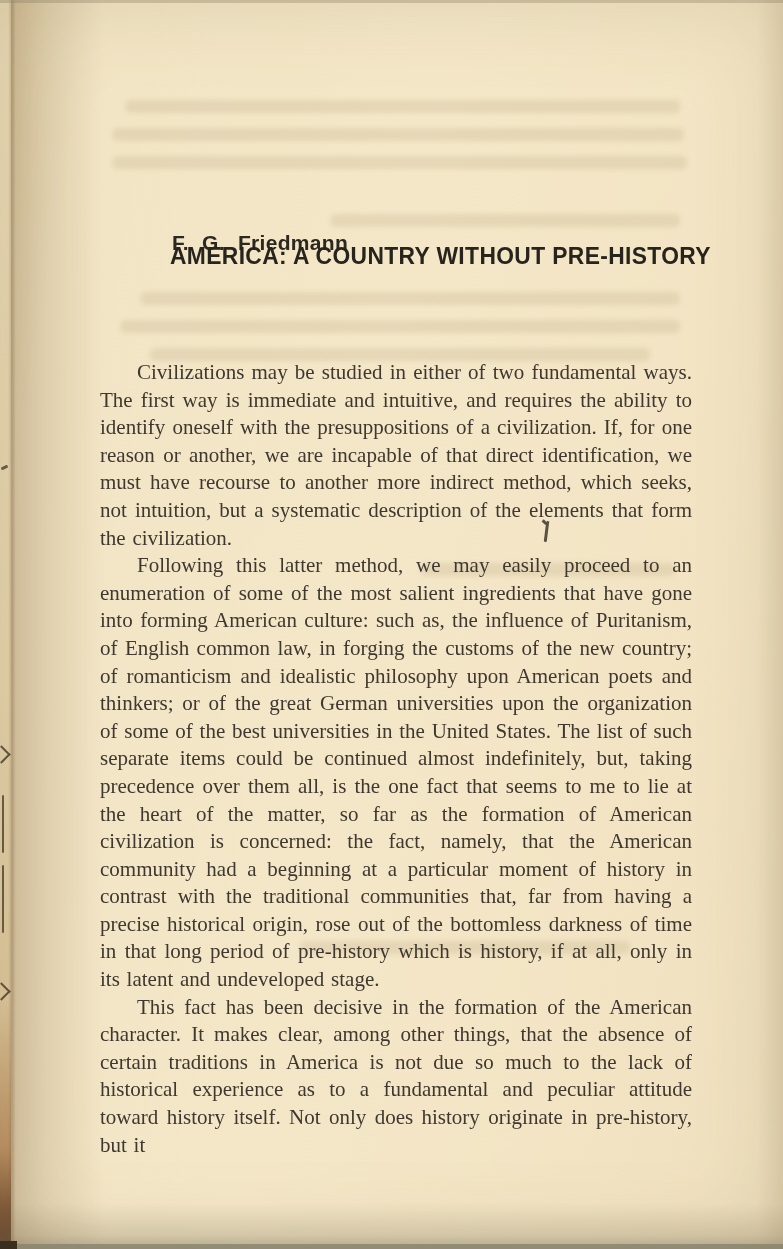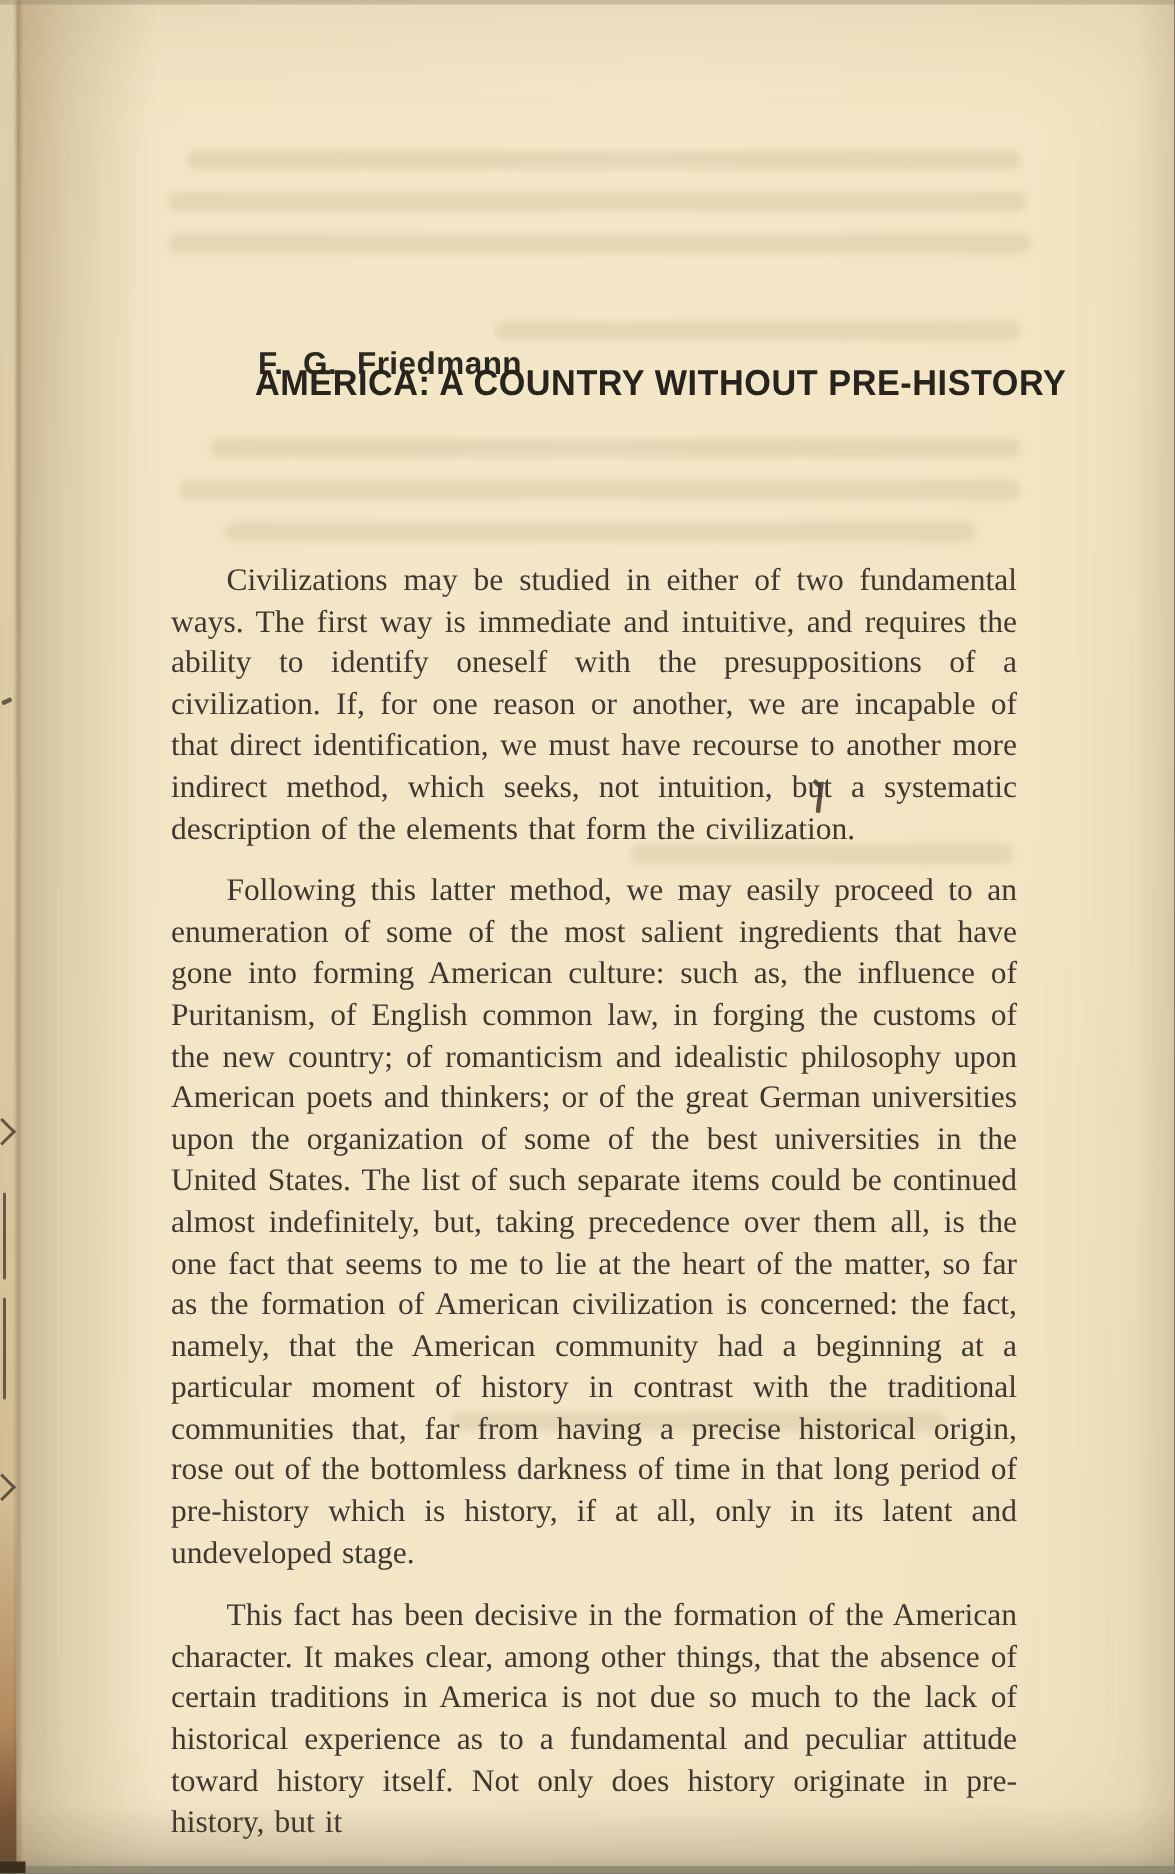--- a/index.html
+++ b/index.html
@@ -157,21 +157,21 @@
     position: absolute;
     left: 100px; top: 359px;
     width: 592px;
     font-size: 21px;
     line-height: 27.6px;
     text-align: justify;
     word-spacing: 1.5px;
     color: #3e3830;
   }
   .body-text p {
-    margin: 14px;
+    margin: 0;
     text-indent: 37px;
   }
 </style>
 </head>
 <body>
 
 <div class="page">
 
   <div class="gutter-shadow"></div>
   <div class="edge-strip"></div>

